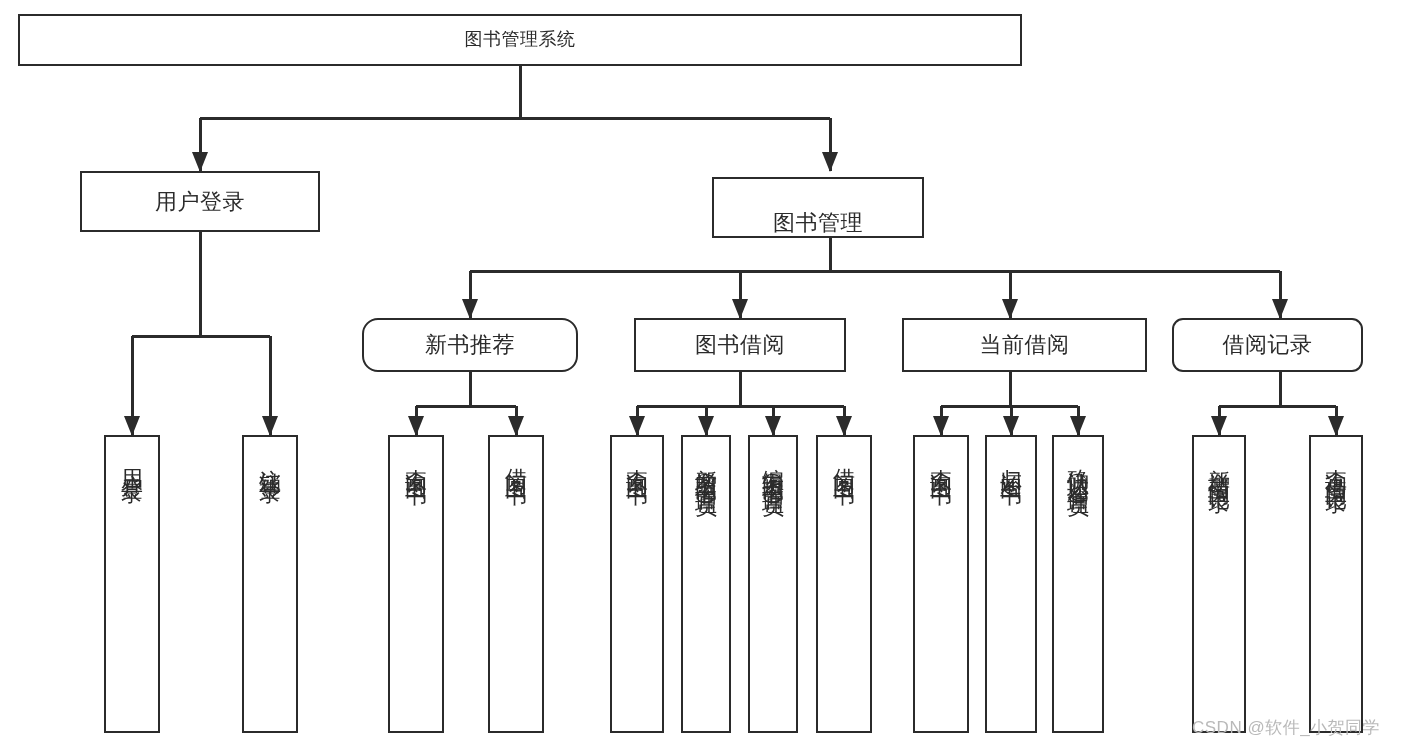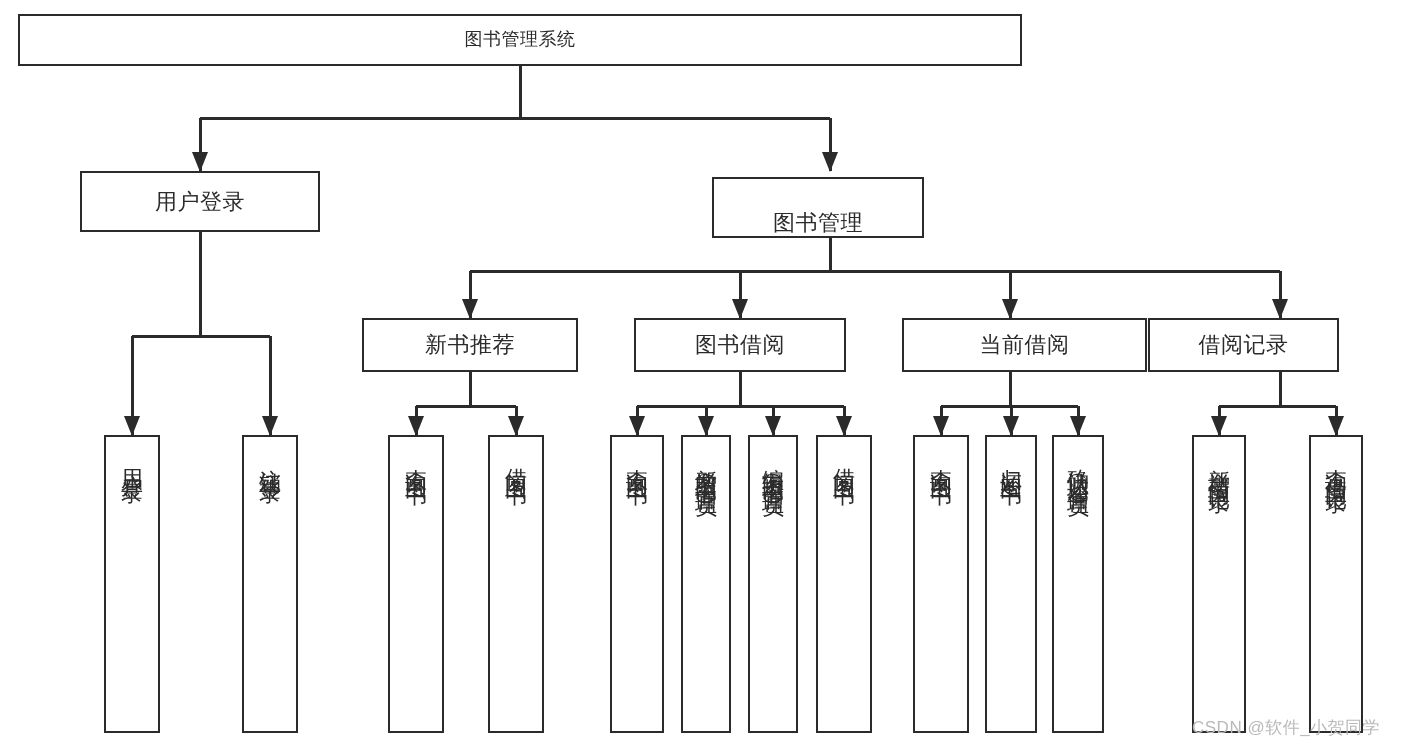--- a/index.html
+++ b/index.html
@@ -137,30 +137,30 @@
   <div id="nodes">
       <div class="node horiz root" style="left: 18px; top: 14px; width: 1004px; height: 52px;">
         <span class="label">图书管理系统</span>
       </div>
       <div class="node horiz" style="left: 80px; top: 171px; width: 240px; height: 61px;">
         <span class="label">用户登录</span>
       </div>
       <div class="node horiz" style="left: 712px; top: 177px; width: 212px; height: 61px; align-items: flex-end;">
         <span class="label">图书管理</span>
       </div>
-      <div class="node horiz" style="left: 362px; top: 318px; width: 216px; height: 54px;">
+      <div class="node horiz" style="left: 362px; top: 318px; width: 216px; height: 54px; border-radius: 16px;">
         <span class="label">新书推荐</span>
       </div>
       <div class="node horiz" style="left: 634px; top: 318px; width: 212px; height: 54px;">
         <span class="label">图书借阅</span>
       </div>
       <div class="node horiz" style="left: 902px; top: 318px; width: 245px; height: 54px;">
         <span class="label">当前借阅</span>
       </div>
-      <div class="node horiz" style="left: 1148px; top: 318px; width: 191px; height: 54px;">
+      <div class="node horiz" style="left: 1172px; top: 318px; width: 191px; height: 54px; border-radius: 11px;">
         <span class="label">借阅记录</span>
       </div>
       <div class="node vert" style="left: 104px; top: 435px; width: 56px; height: 298px;">
         <span class="label">用户登录</span>
       </div>
       <div class="node vert" style="left: 242px; top: 435px; width: 56px; height: 298px;">
         <span class="label">注销登录</span>
       </div>
       <div class="node vert" style="left: 388px; top: 435px; width: 56px; height: 298px;">
         <span class="label">查询图书</span>

